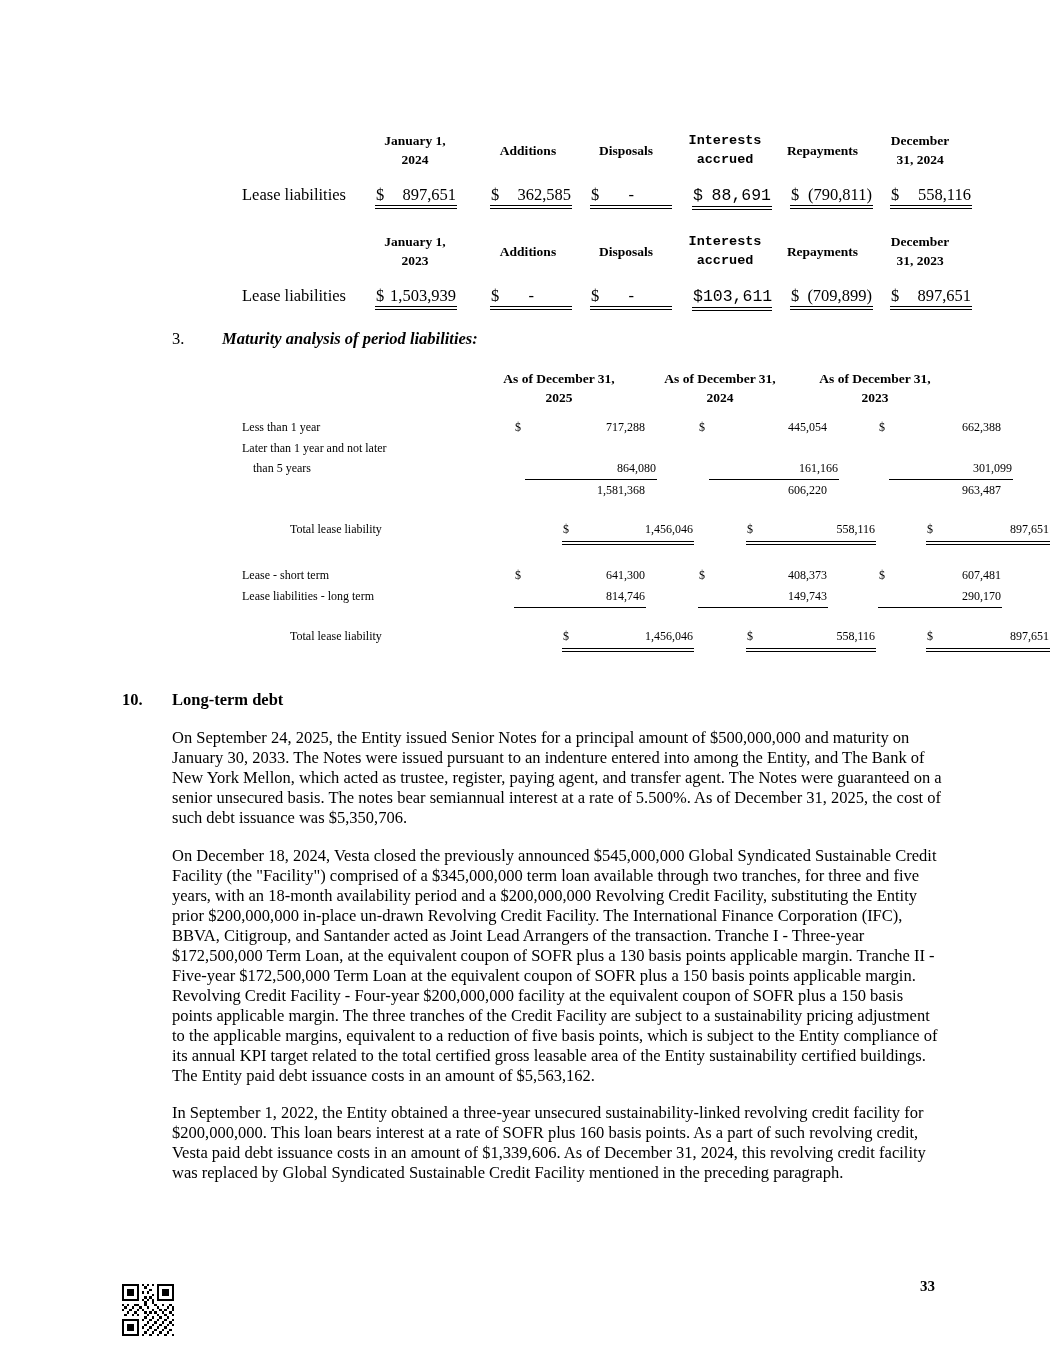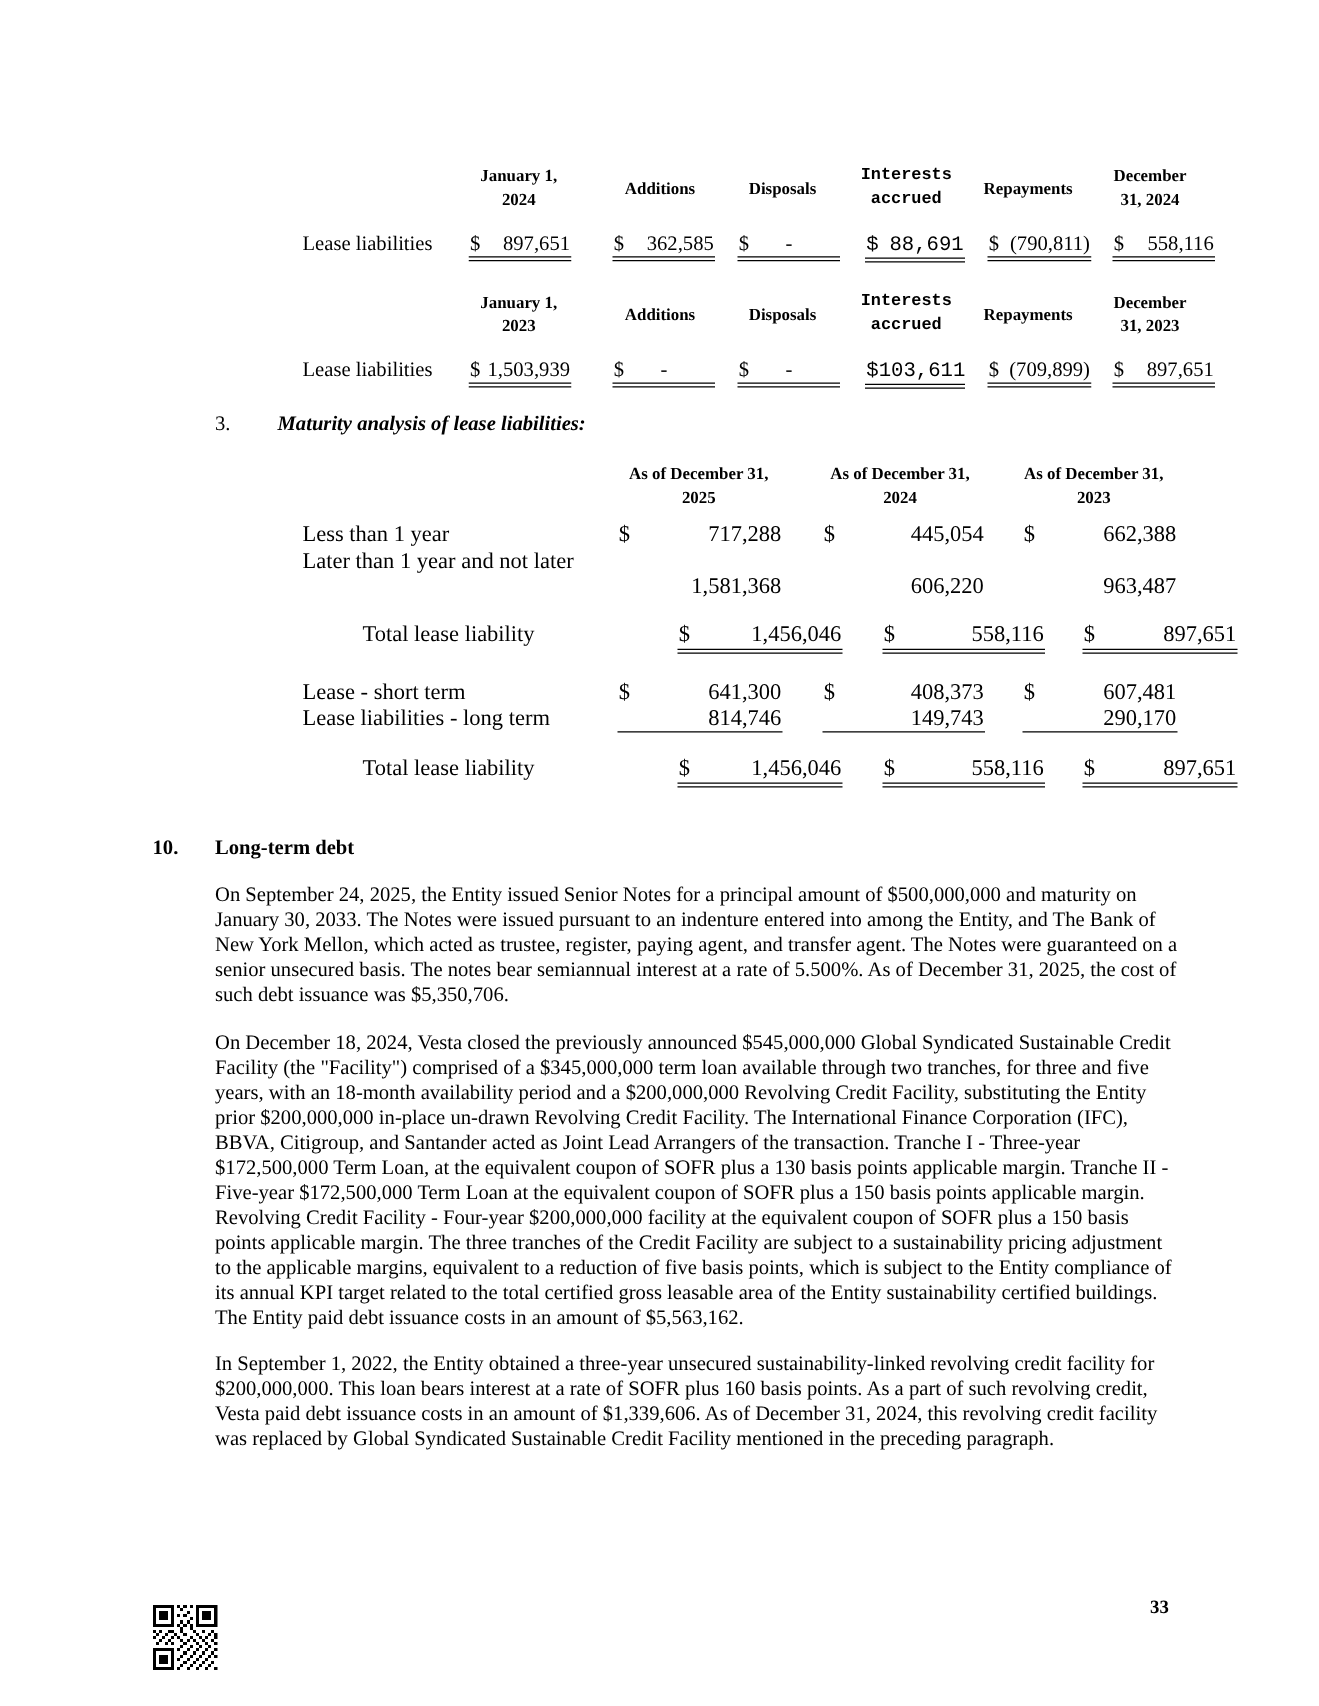--- a/index.html
+++ b/index.html
@@ -49,21 +49,21 @@
   
   .mt { margin-left:120px; margin-top:20px; }
   .mt-hrow { display:flex; align-items:flex-end; }
   .mt-spacer, .mt-label { width:252px; flex:none; }
   .mt-col { flex:none; }
   .mt-c1 { width:130px; margin-left:0; }
   .mt-c2 { width:128px; margin-left:32px; }
   .mt-c3 { width:122px; margin-left:30px; }
   .mt-hrow .mt-col { text-align:center; }
   .mt-rows { margin-top:10px; }
-  .mt-row { display:flex; align-items:baseline; font-size:18px; line-height:20px; }
+  .mt-row { display:flex; align-items:baseline; font-size:12px; line-height:20px;gap:20px; }
   .mt-label.ind1 { padding-left:11px; }
   .mt-label.ind2 { padding-left:48px; }
   .mbox { display:flex; justify-content:space-between; align-items:baseline; padding:0 1px 1px 1px; }
   .mbox.u1 { border-bottom:1px solid #000; }
   .mbox.u2 { border-bottom:4px double #000; padding-bottom:2px; }
   .mt-row.total { margin-top:18px; }
   .mt-row.gap-above { margin-top:20px; }
 
   
   .para { margin-left:50px; width:772px; font-size:16.5px; line-height:20px; text-align:left; }
@@ -190,21 +190,21 @@
           </div>
         <div class="rf-col rf-c6 vbox">
             <span class="cur">$</span>
             <span class="amt">897,651</span>
           </div>
       </div>
     </div>
 
     <div class="sec3">
       <span class="num">3.</span>
-      <span class="ttl">Maturity analysis of lease liabilities:</span>
+      <span class="ttl">Maturity analysis of period liabilities:</span>
     </div>
 
     <div class="mt">
       <div class="mt-hrow">
         <div class="mt-spacer"></div>
         <div class="mt-col mt-c1 hcell">
             <span>As of December 31,</span>
             <span>2025</span>
           </div>
         <div class="mt-col mt-c2 hcell">
@@ -231,20 +231,35 @@
           <div class="mt-col mt-c3 mbox">
               <span class="cur">$</span>
               <span class="amt">662,388</span>
             </div>
         </div>
 
         <div class="mt-row">
           <div class="mt-label">Later than 1 year and not later</div>
         </div>
 
+        <div class="mt-row">
+          <div class="mt-label ind1">than 5 years</div>
+          <div class="mt-col mt-c1 mbox u1">
+              <span class="cur"></span>
+              <span class="amt">864,080</span>
+            </div>
+          <div class="mt-col mt-c2 mbox u1">
+              <span class="cur"></span>
+              <span class="amt">161,166</span>
+            </div>
+          <div class="mt-col mt-c3 mbox u1">
+              <span class="cur"></span>
+              <span class="amt">301,099</span>
+            </div>
+        </div>
 
         <div class="mt-row">
           <div class="mt-label"></div>
           <div class="mt-col mt-c1 mbox">
               <span class="cur"></span>
               <span class="amt">1,581,368</span>
             </div>
           <div class="mt-col mt-c2 mbox">
               <span class="cur"></span>
               <span class="amt">606,220</span>

